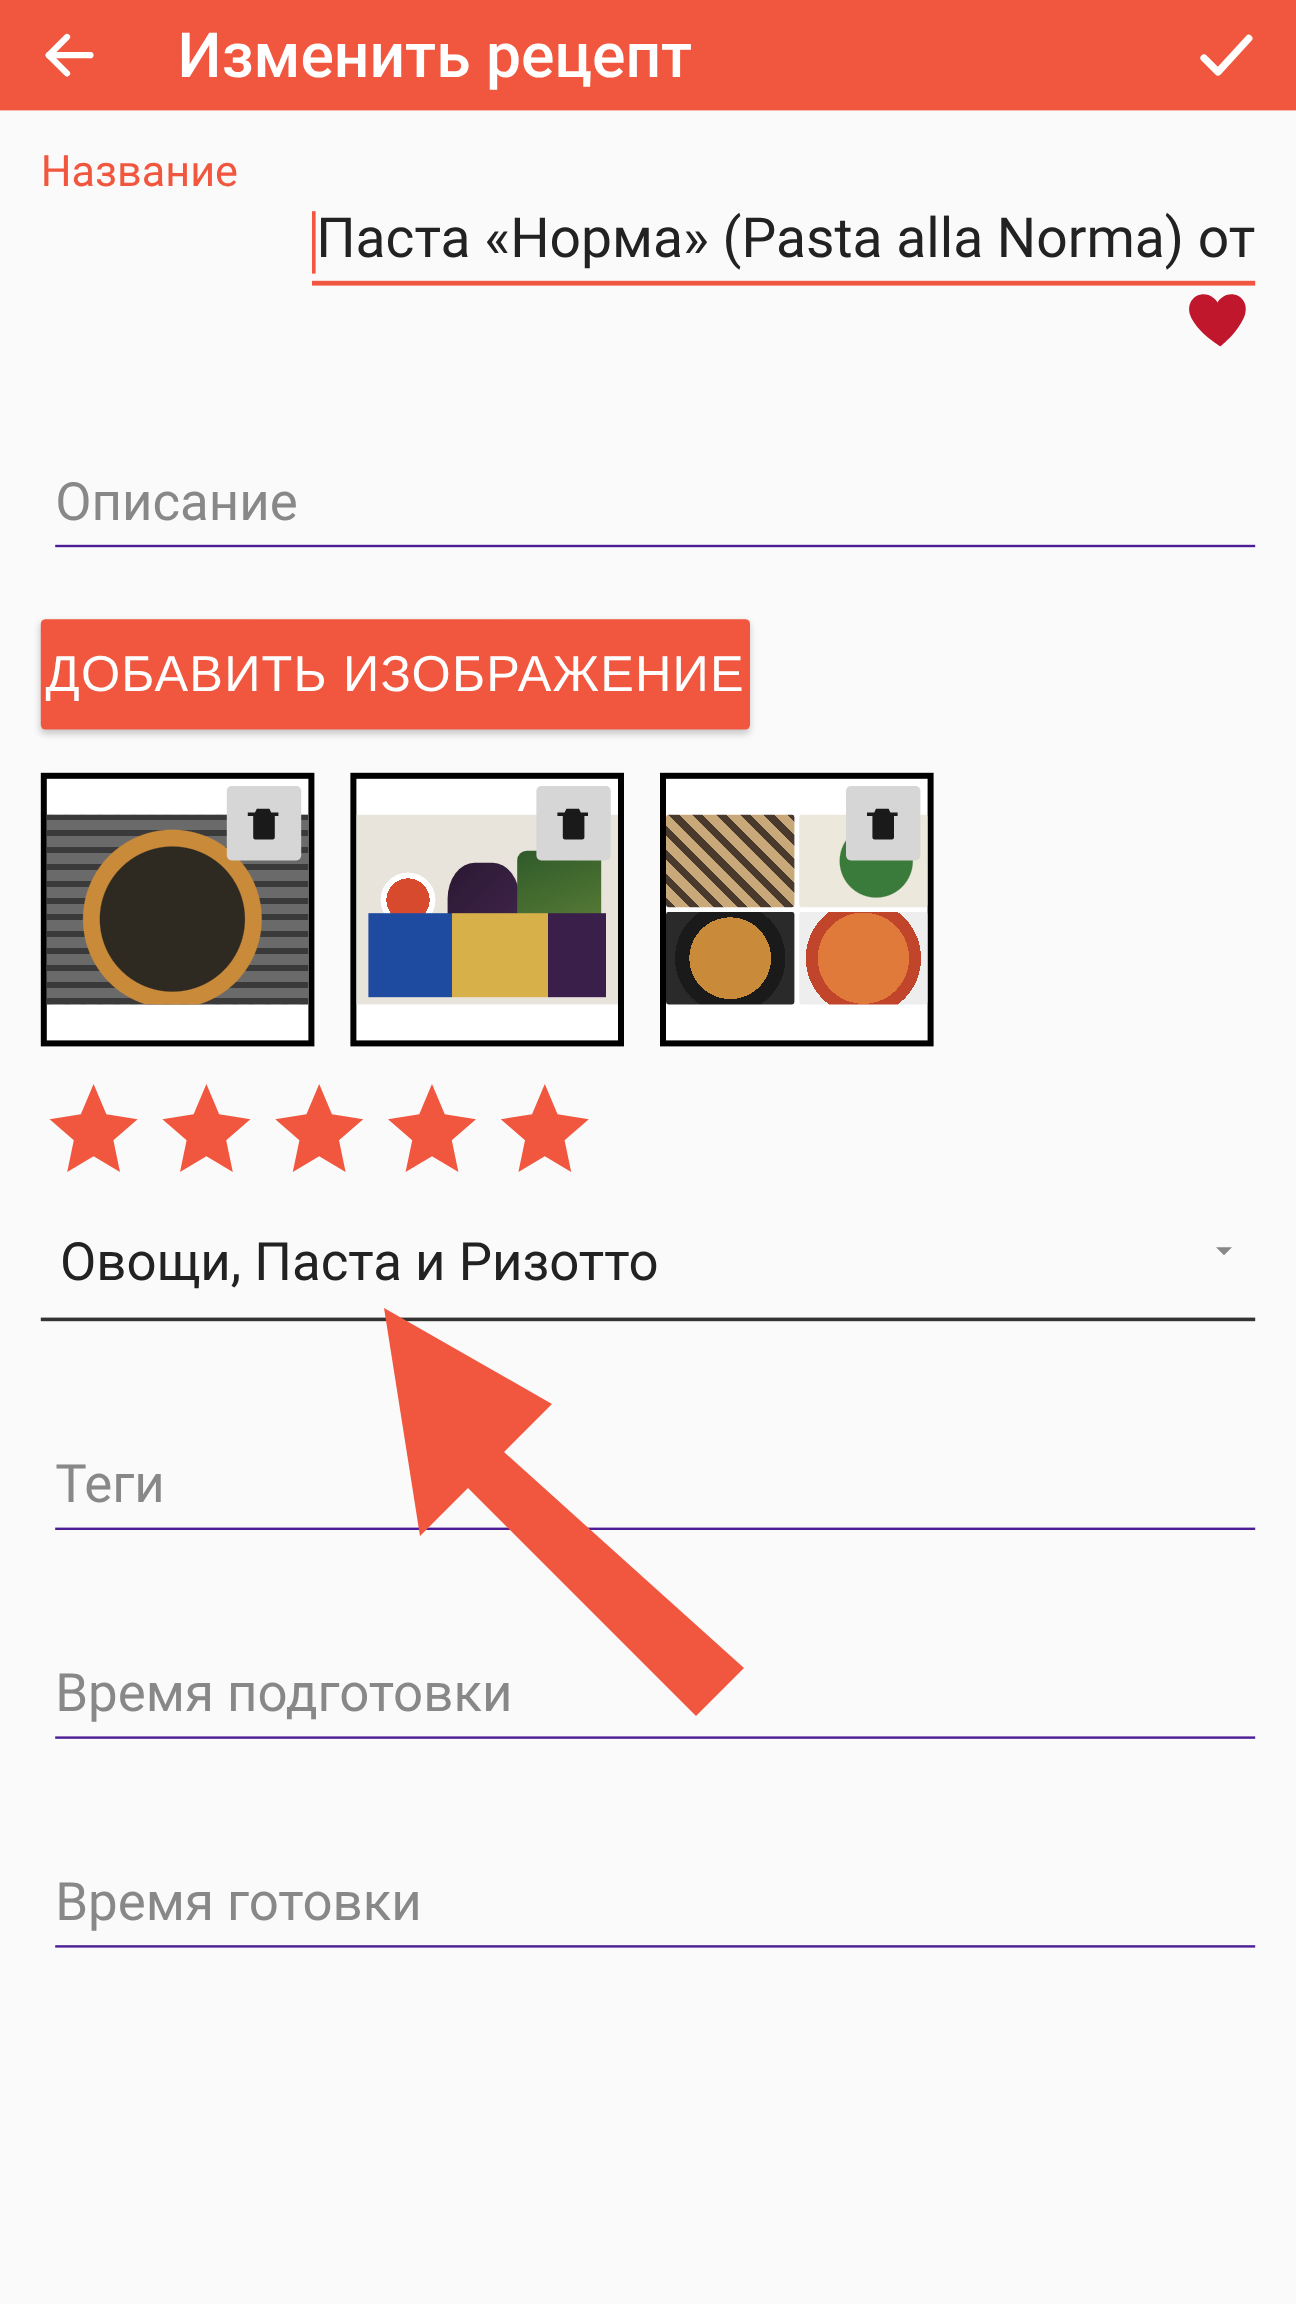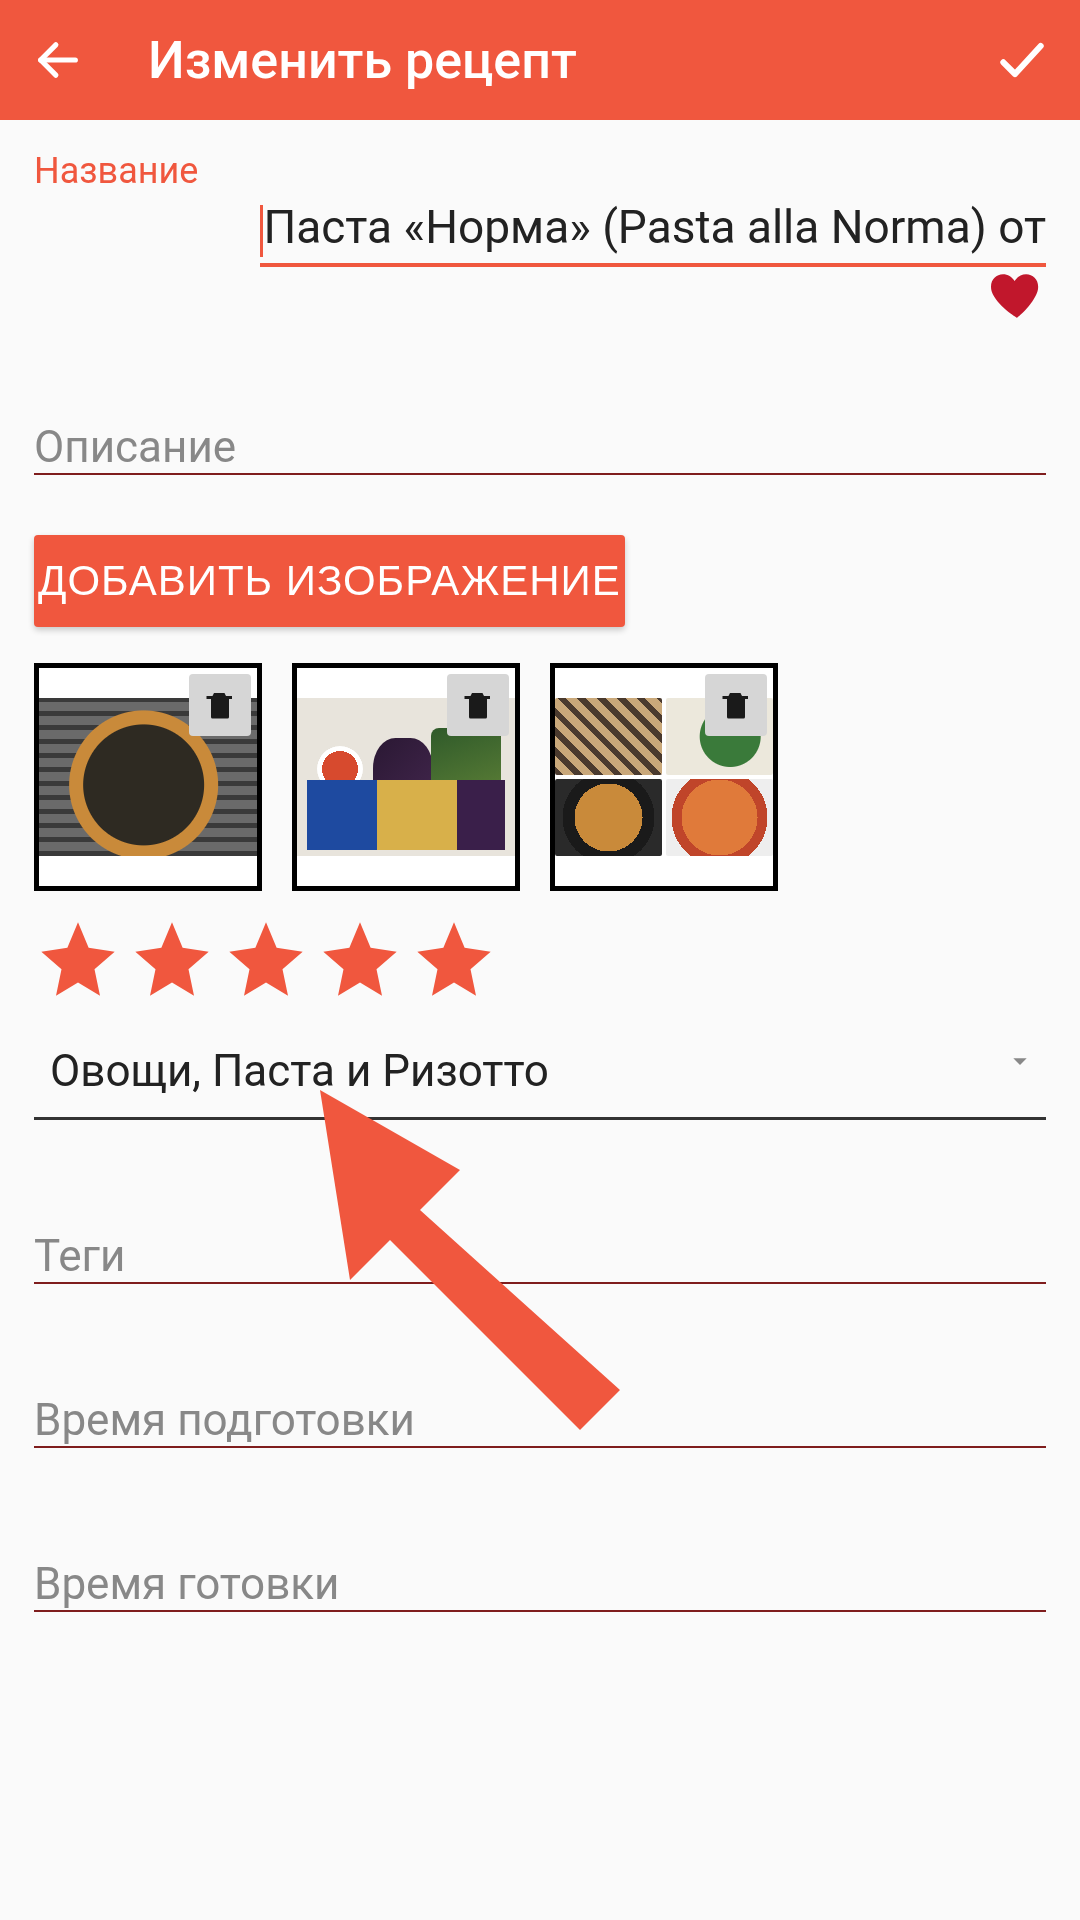--- a/index.html
+++ b/index.html
@@ -5,21 +5,21 @@
   * { box-sizing: border-box; margin: 0; padding: 0; }
   html, body {
     width: 1080px;
     height: 1920px;
     font-family: -apple-system, Roboto, "Helvetica Neue", Arial, sans-serif;
     background: #fafafa;
     overflow: hidden;
   }
   .app-bar {
     background: #f0573e;
-    height: 120px;
+    height: 92px;
     display: flex;
     align-items: center;
     padding: 0 28px;
     color: #fff;
   }
   .app-bar .back {
     width: 60px;
     display: flex;
     align-items: center;
     justify-content: center;
@@ -73,22 +73,24 @@
     vertical-align: middle;
   }
   .heart {
     margin-left: 16px;
     margin-bottom: 12px;
     cursor: pointer;
   }
   .placeholder-field {
     font-size: 44px;
     color: #888;
-    border-bottom: 2px solid #7f1d1d;
+    border-bottom: 2px solid #4c1d95;
+    padding-bottom: 10px;
     margin-top: 80px;
+    margin-left: 12px;
   }
   .btn-add-image {
     display: inline-block;
     background: #f0573e;
     color: #fff;
     font-size: 42px;
     font-weight: 500;
     letter-spacing: 1px;
     padding: 22px 4px;
     border: none;

